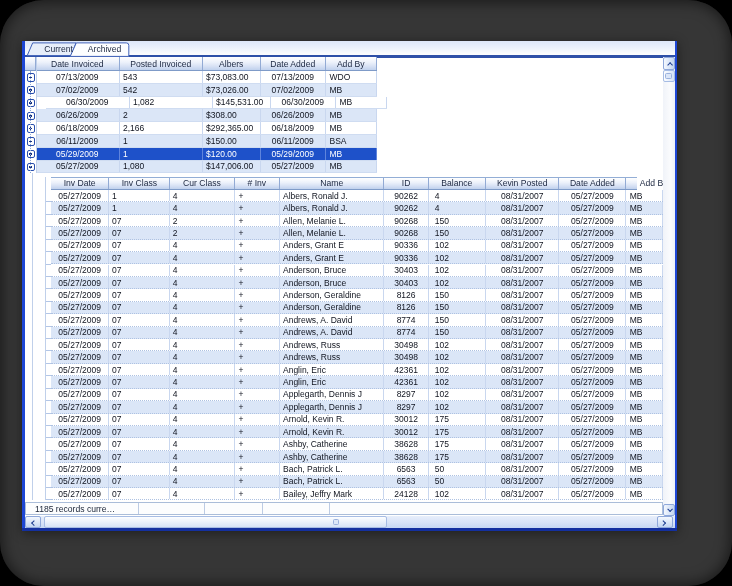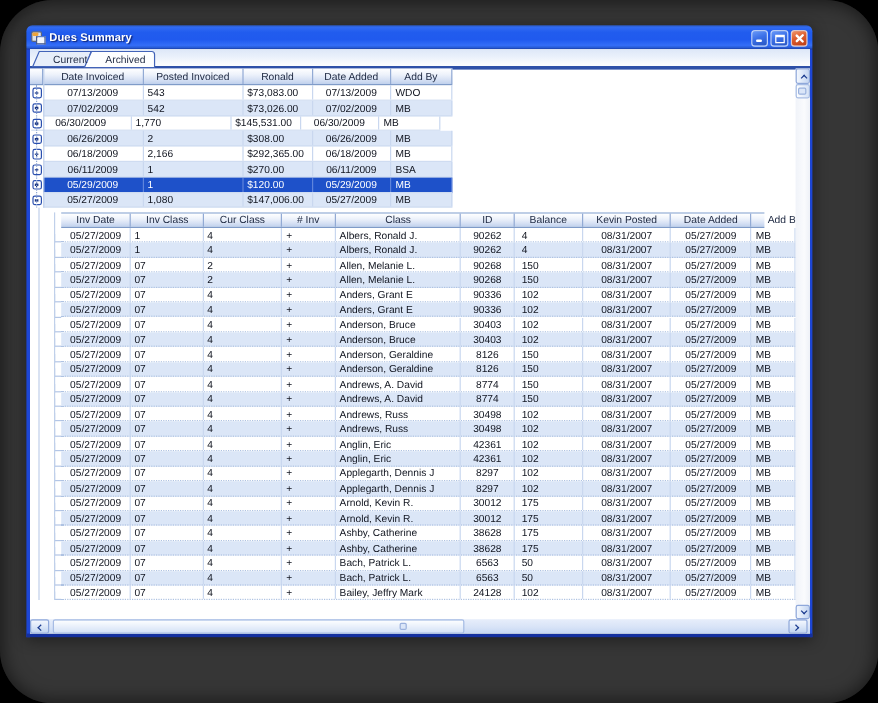--- a/index.html
+++ b/index.html
@@ -54,51 +54,37 @@
 .thumb-h{position:absolute;border:1px solid #a6bce4;border-radius:2px;
   background:linear-gradient(180deg,#fdfeff 0%,#e9f0fb 50%,#d5e2f6 100%);}
 .thumb-v{position:absolute;border:1px solid #a6bce4;border-radius:2px;
   background:linear-gradient(90deg,#fdfeff 0%,#e9f0fb 50%,#d5e2f6 100%);}
 .grip{position:absolute;border:1px solid #9ab1dd;border-radius:1.5px;background:#dbe6f8;}
 .chev{position:absolute;width:4.2px;height:4.2px;border-left:1.7px solid #1a3a8e;border-top:1.7px solid #1a3a8e;}
 .dind{position:absolute;border-left:1px solid #b3c6e6;border-bottom:1px solid #b3c6e6;}
 </style></head><body>
 <div class="frame"></div>
 <div class="win">
-<div class="title">
-      <span class="tseal"></span>
-      <span class="ttext">Dues Summary</span>
-<span class="tbtn mn" style="left:604px">
-        <i class="glyph-min"></i>
-      </span>
-<span class="tbtn mx" style="left:620.4px">
-        <i class="glyph-max"></i>
-      </span>
-<span class="tbtn cl" style="left:637px">
-        <i class="glyph-x1"></i>
-        <i class="glyph-x2"></i>
-      </span>
-</div>
 <div class="bl" style="left:0;top:20.8px;width:3px;height:489.3px"></div>
 <div class="bl" style="left:652.5px;top:20.8px;width:2.5px;height:489.3px"></div>
 <div class="bl" style="left:0;top:507.7px;width:655px;height:2.4px;background:#14309f"></div>
 <div class="client" style="left:3px;top:20.8px;width:649.5px;height:486.9px"></div>
 <div class="tabstrip" style="left:3px;top:20.8px;width:649.5px;height:14.5px"></div>
 <div class="gline" style="left:3px;top:34.6px;width:649.5px;height:2.5px"></div>
 <svg style="position:absolute;left:0;top:20.8px" width="160" height="17" viewBox="0 0 160 17">
 <path d="M 5.2 14.6 L 10.7 1.9 L 54 1.9 L 49 14.6 Z" fill="#e7eefa" stroke="#4263b8" stroke-width="1"></path>
 <path d="M 48.2 15.4 L 54.3 1.9 L 104.3 1.9 Q 106.8 1.9 106.8 4.4 L 106.8 15.4 Z" fill="#fdfeff" stroke="#4263b8" stroke-width="1"></path>
 <text x="36.5" y="11.3" font-size="8.6" fill="#1c2740" text-anchor="middle">Current</text>
 <text x="82.5" y="11.3" font-size="8.6" fill="#1c2740" text-anchor="middle">Archived</text>
 </svg>
 <div class="hdrrow" style="left:3.0px;top:36.8px;width:351.5px;height:13.5px">
 <div class="hcell" style="left:0.0px;width:11.0px"></div>
 <div class="hcell" style="left:11.0px;width:83.5px">Date Invoiced</div>
 <div class="hcell" style="left:94.5px;width:83.5px">Posted Invoiced</div>
-<div class="hcell" style="left:178.0px;width:57.5px">Ronald</div>
+<div class="hcell" style="left:178.0px;width:57.5px">Albers</div>
 <div class="hcell" style="left:235.5px;width:65.5px">Date Added</div>
 <div class="hcell" style="left:301.0px;width:50.5px">Add By</div>
 </div>
 <div class="row rowline" style="left:14.0px;top:50.3px;width:340.5px;height:12.8px">
 <div class="cell cc" style="left:0.0px;width:83.5px;">07/13/2009</div>
 <div class="cell" style="left:83.5px;width:83.5px;padding-left:3.5px;">543</div>
 <div class="cell" style="left:167.0px;width:57.5px;padding-left:3px;">$73,083.00</div>
 <div class="cell cc" style="left:224.5px;width:65.5px;">07/13/2009</div>
 <div class="cell" style="left:290.0px;width:50.5px;padding-left:3.5px;">WDO</div>
 </div>
@@ -110,23 +96,23 @@
 <div class="cell cc" style="left:0.0px;width:83.5px;">07/02/2009</div>
 <div class="cell" style="left:83.5px;width:83.5px;padding-left:3.5px;">542</div>
 <div class="cell" style="left:167.0px;width:57.5px;padding-left:3px;">$73,026.00</div>
 <div class="cell cc" style="left:224.5px;width:65.5px;">07/02/2009</div>
 <div class="cell" style="left:290.0px;width:50.5px;padding-left:3.5px;">MB</div>
 </div>
 <div class="expb" style="top:65.3px">
       <i></i>
       <u></u>
     </div>
-<div class="row rowline" style="left:4px;top:75.9px;width:340.5px;height:12.8px">
+<div class="row rowline" style="left:24px;top:75.9px;width:340.5px;height:12.8px">
 <div class="cell cc" style="left:0.0px;width:83.5px;">06/30/2009</div>
-<div class="cell" style="left:83.5px;width:83.5px;padding-left:3.5px;">1,770</div>
+<div class="cell" style="left:83.5px;width:83.5px;padding-left:3.5px;">1,082</div>
 <div class="cell" style="left:167.0px;width:57.5px;padding-left:3px;">$145,531.00</div>
 <div class="cell cc" style="left:224.5px;width:65.5px;">06/30/2009</div>
 <div class="cell" style="left:290.0px;width:50.5px;padding-left:3.5px;">MB</div>
 </div>
 <div class="expb" style="top:78.1px">
       <i></i>
       <u></u>
     </div>
 <div class="row rowline stripe" style="left:14.0px;top:88.7px;width:340.5px;height:12.8px">
 <div class="cell cc" style="left:0.0px;width:83.5px;">06/26/2009</div>
@@ -146,21 +132,21 @@
 <div class="cell cc" style="left:224.5px;width:65.5px;">06/18/2009</div>
 <div class="cell" style="left:290.0px;width:50.5px;padding-left:3.5px;">MB</div>
 </div>
 <div class="expb" style="top:103.7px">
       <i></i>
       <u></u>
     </div>
 <div class="row rowline stripe" style="left:14.0px;top:114.3px;width:340.5px;height:12.8px">
 <div class="cell cc" style="left:0.0px;width:83.5px;">06/11/2009</div>
 <div class="cell" style="left:83.5px;width:83.5px;padding-left:3.5px;">1</div>
-<div class="cell" style="left:167.0px;width:57.5px;padding-left:3px;">$270.00</div>
+<div class="cell" style="left:167.0px;width:57.5px;padding-left:3px;">$150.00</div>
 <div class="cell cc" style="left:224.5px;width:65.5px;">06/11/2009</div>
 <div class="cell" style="left:290.0px;width:50.5px;padding-left:3.5px;">BSA</div>
 </div>
 <div class="expb" style="top:116.5px">
       <i></i>
       <u></u>
     </div>
 <div class="row rowline sel" style="left:14.0px;top:127.1px;width:340.5px;height:12.8px">
 <div class="cell cc" style="left:0.0px;width:83.5px;">05/29/2009</div>
 <div class="cell" style="left:83.5px;width:83.5px;padding-left:3.5px;">1</div>
@@ -182,21 +168,21 @@
 <div class="expb" style="top:142.1px">
       <i></i>
     </div>
 <div style="position:absolute;left:8.2px;top:50.3px;width:0;height:102.4px;border-left:1px dotted #8fa8d4"></div>
 <div class="vline" style="left:14px;top:36.8px;height:115.9px;background:#c0d0ea"></div>
 <div class="hdrrow" style="left:28.8px;top:156.3px;width:586px;height:13.0px;border-top:1px solid #93aed6">
 <div class="hcell" style="left:0.0px;width:58.7px">Inv Date</div>
 <div class="hcell" style="left:58.7px;width:60.8px">Inv Class</div>
 <div class="hcell" style="left:119.5px;width:64.3px">Cur Class</div>
 <div class="hcell" style="left:183.8px;width:45.4px"># Inv</div>
-<div class="hcell" style="left:229.2px;width:104.5px">Class</div>
+<div class="hcell" style="left:229.2px;width:104.5px">Name</div>
 <div class="hcell" style="left:333.7px;width:44.25px">ID</div>
 <div class="hcell" style="left:377.95px;width:57.25px">Balance</div>
 <div class="hcell" style="left:435.2px;width:73.5px">Kevin Posted</div>
 <div class="hcell" style="left:508.7px;width:66.75px">Date Added</div>
 <div class="hcell" style="left:575.45px;width:36.35px;justify-content:flex-start;padding-left:13.5px;border-right:none">Add By</div>
 </div>
 <div class="row drowline" style="left:28.8px;top:169.3px;width:611.8px;height:12.42px">
 <div class="cell cc" style="left:0.0px;width:58.7px;">05/27/2009</div>
 <div class="cell" style="left:58.7px;width:60.8px;padding-left:2.5px;">1</div>
 <div class="cell" style="left:119.5px;width:64.3px;padding-left:2.5px;">4</div>
@@ -516,20 +502,27 @@
 <div class="cell" style="left:229.2px;width:104.5px;padding-left:3px;">Bailey, Jeffry Mark</div>
 <div class="cell cc" style="left:333.7px;width:44.25px;">24128</div>
 <div class="cell" style="left:377.95px;width:57.25px;padding-left:6px;">102</div>
 <div class="cell cc" style="left:435.2px;width:73.5px;">08/31/2007</div>
 <div class="cell cc" style="left:508.7px;width:66.75px;">05/27/2009</div>
 <div class="cell" style="left:575.45px;width:36.35px;padding-left:3.5px;">MB</div>
 </div>
 <div class="dind" style="left:23.3px;top:472.8px;width:5.5px;height:7px"></div>
 <div class="vline" style="left:9.5px;top:152.7px;height:327.1px;background:#c0d0ea"></div>
 <div class="vline" style="left:22.7px;top:156.3px;height:323.5px;background:#c0d0ea"></div>
+<div class="statbar" style="left:3px;top:481.3px;width:637.6px;height:13.5px">
+<div class="spanel" style="left:112px;width:0"></div>
+<div class="spanel" style="left:177.5px;width:0"></div>
+<div class="spanel" style="left:236.25px;width:0"></div>
+<div class="spanel" style="left:302.5px;width:0"></div>
+<div class="stext">1185 records curre…</div>
+</div>
 <div class="sbtrack-h" style="left:3px;top:495.3px;width:649.5px;height:12.4px"></div>
 <div class="sbtn" style="left:3px;top:495.3px;width:16px;height:12.4px">
       <i class="chev" style="left:6px;top:4px;transform:rotate(-45deg)"></i>
     </div>
 <div class="sbtn" style="left:634.5px;top:495.3px;width:16px;height:12.4px">
       <i class="chev" style="left:3.5px;top:4px;transform:rotate(135deg)"></i>
     </div>
 <div class="thumb-h" style="left:21.5px;top:495.3px;width:343.5px;height:12.4px"></div>
 <div class="grip" style="left:310.5px;top:498.3px;width:6.5px;height:6.5px"></div>
 <div class="sbtrack-v" style="left:641.0px;top:36.8px;width:11.5px;height:458.0px"></div>

